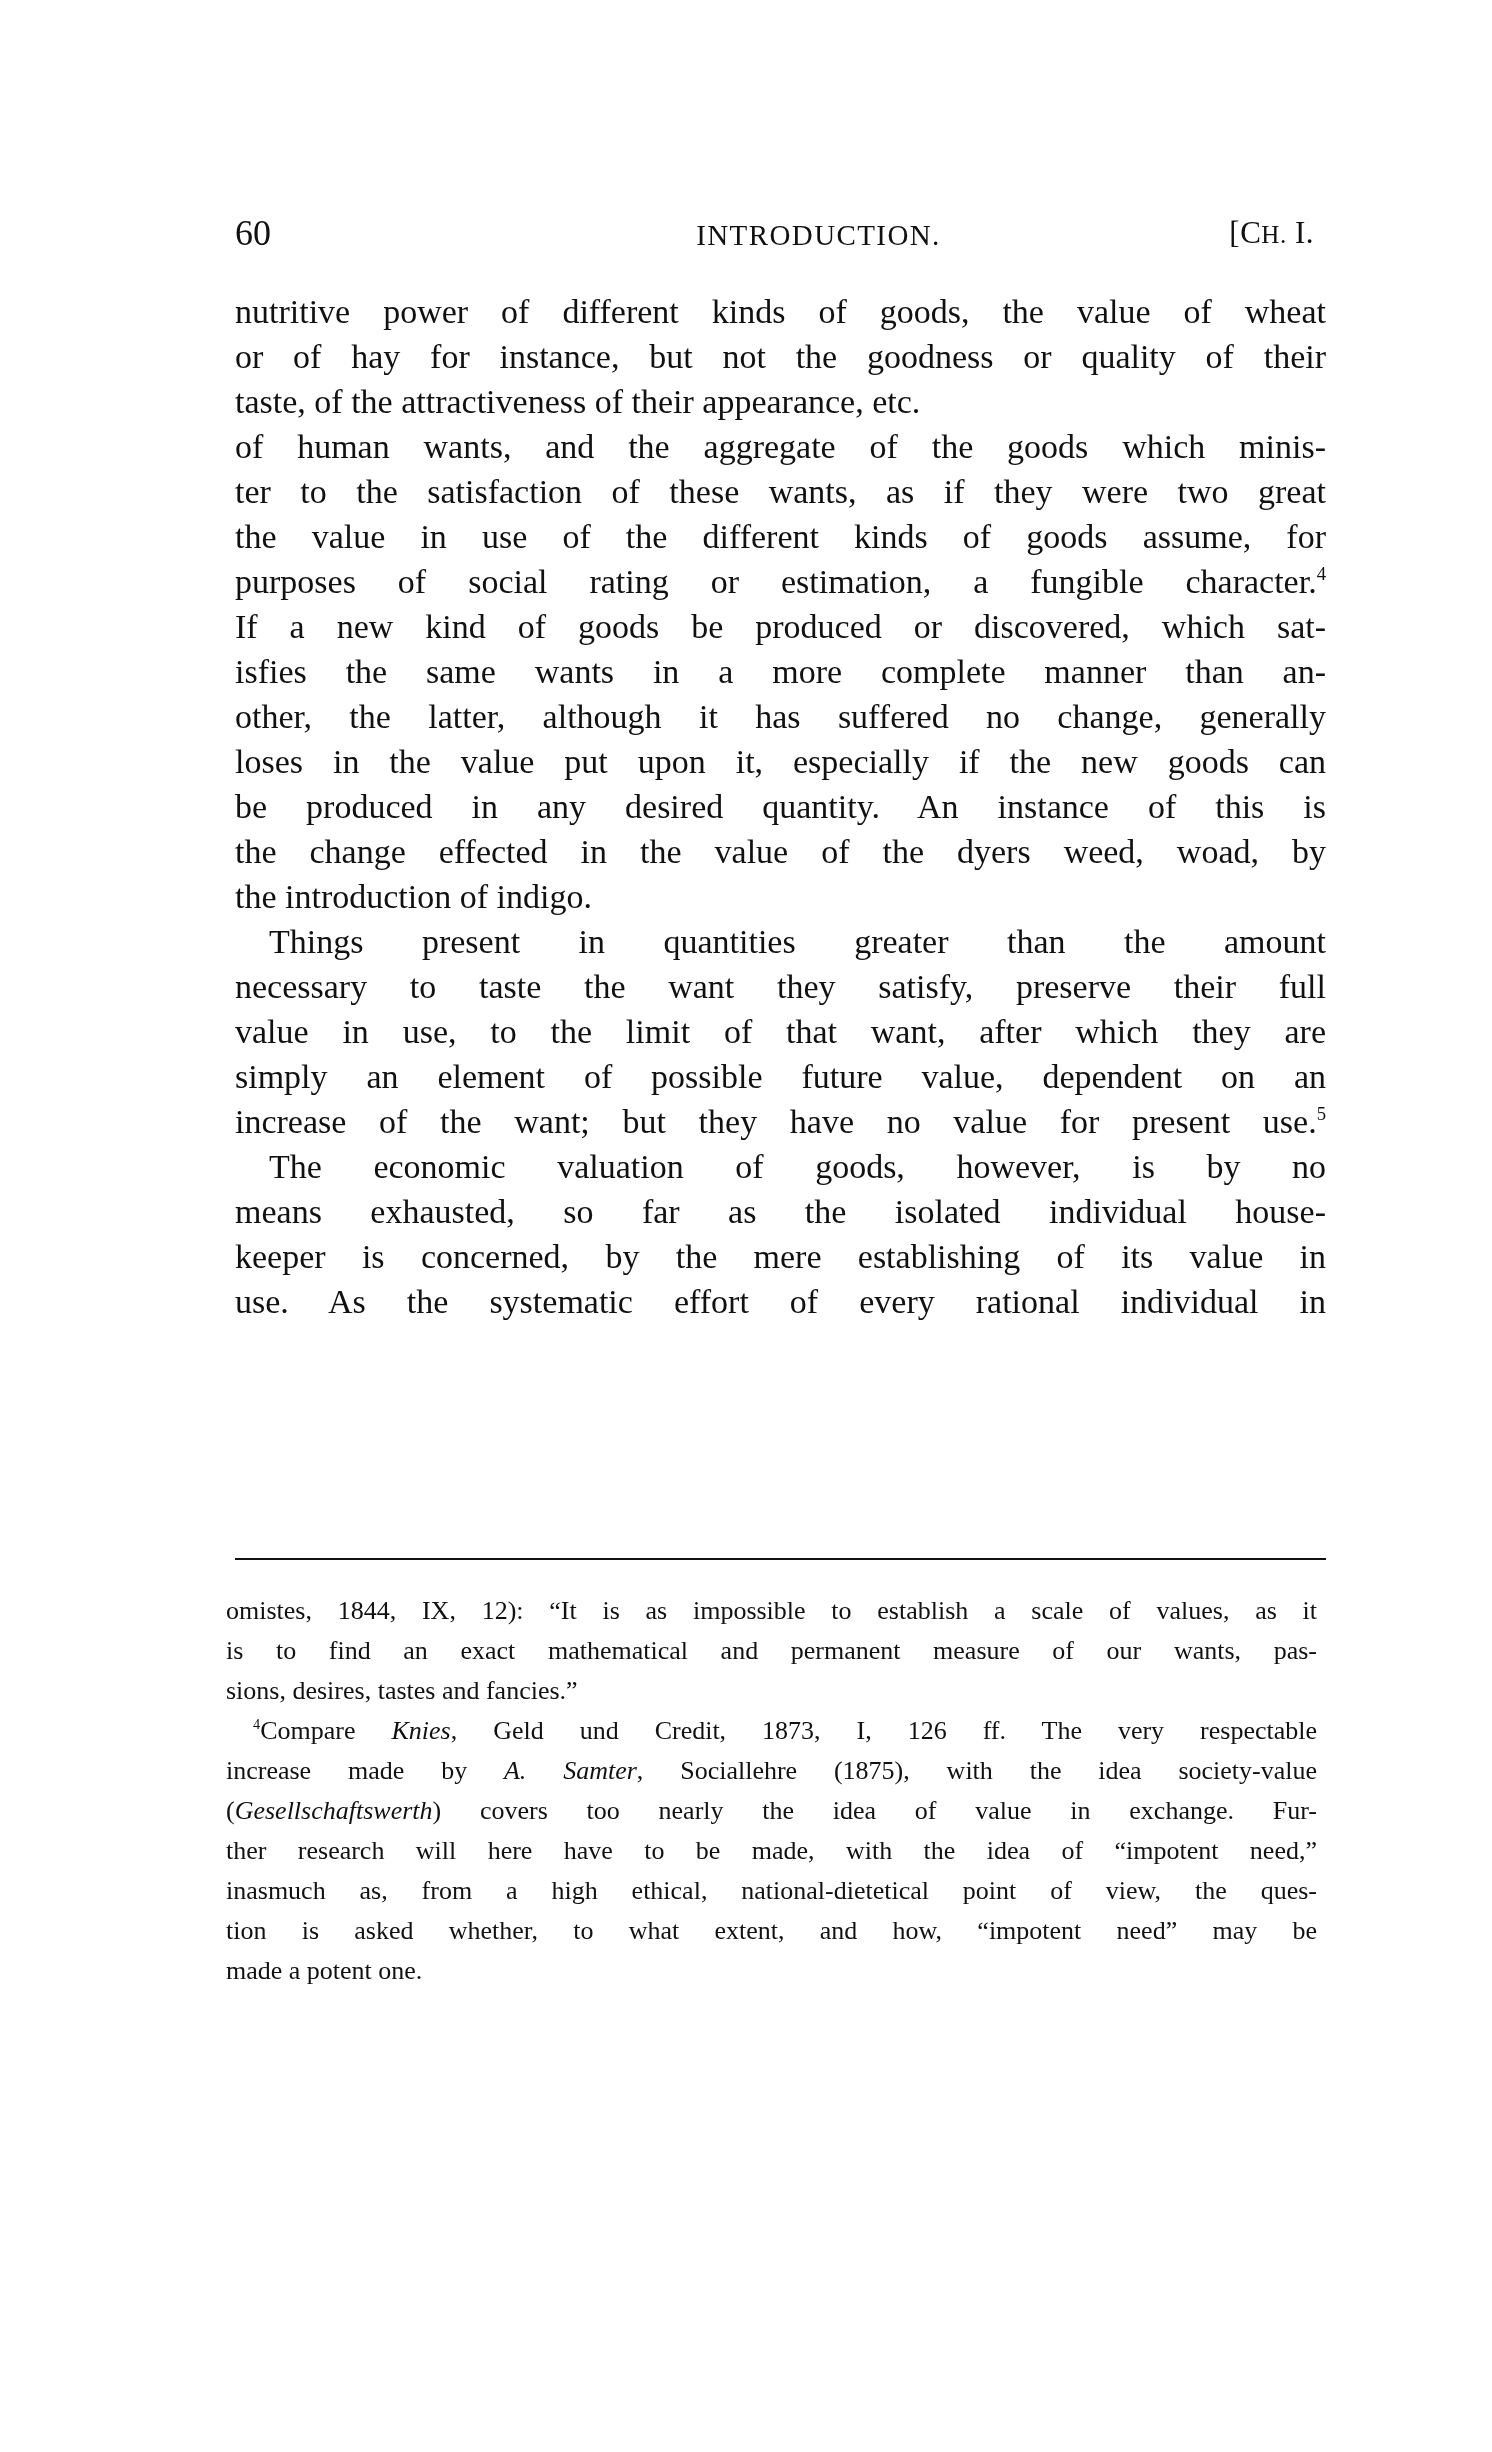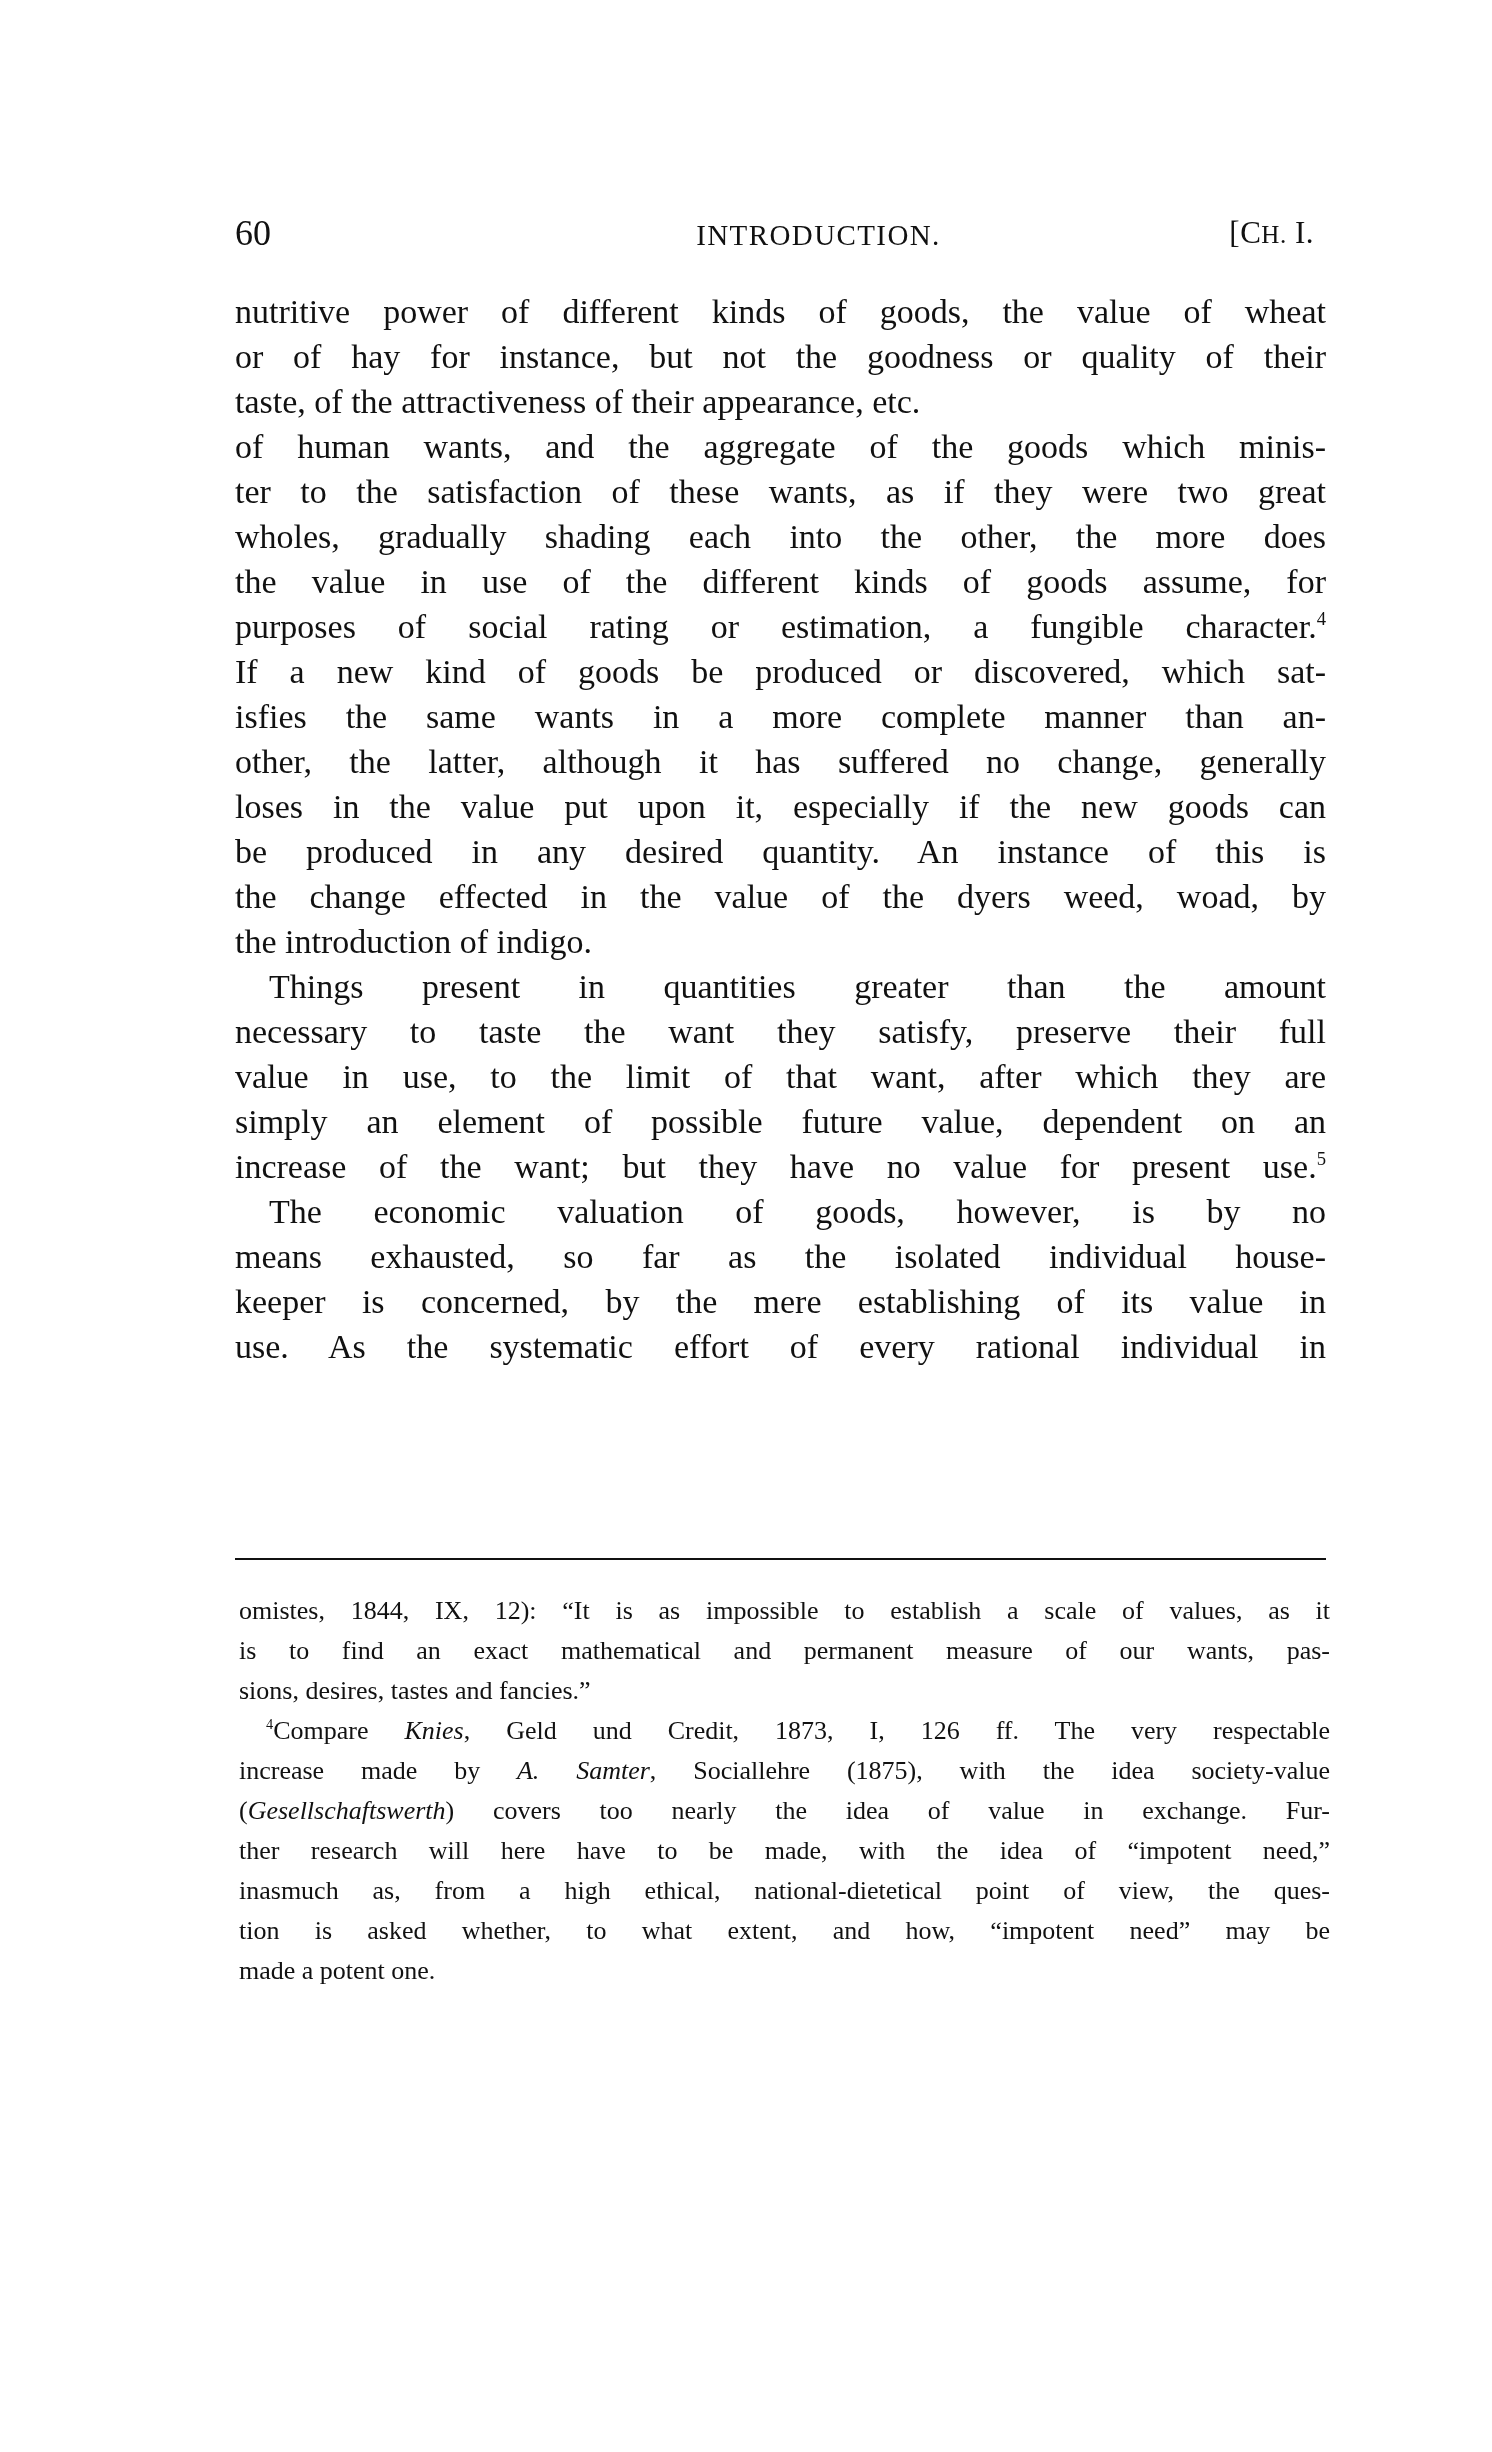--- a/index.html
+++ b/index.html
@@ -17,21 +17,21 @@
   .body-text { position: absolute; left: 235px; width: 1091px; top: 289px; }
   .line { position: relative; height: 45px; line-height: 45px; font-size: 34px;
           white-space: nowrap; text-align: justify; text-align-last: justify; }
   .line.last { text-align-last: left; }
   .line.indent { padding-left: 34px; }
   .line sup, .fline sup { font-size: 0.55em; vertical-align: 0.7em; line-height: 0; }
 
   .footnote-rule { position: absolute; left: 235px; width: 1091px; top: 1558px; height: 0;
                    border-top: 2.9px solid #111111; }
 
-  .footnotes { position: absolute; left: 239px; width: 1091px; top: 1591px; }
+  .footnotes { position: absolute; left: 226px; width: 1091px; top: 1591px; }
   .fline { position: relative; height: 40px; line-height: 40px; font-size: 26px;
            white-space: nowrap; text-align: justify; text-align-last: justify; }
   .fline.last { text-align-last: left; }
   .fline.indent { padding-left: 27px; }
   .it { font-style: italic; }
 </style>
 </head>
 <body>
 
 <div class="page">
@@ -41,21 +41,20 @@
     <span class="running-title">INTRODUCTION.</span>
     <span class="chapter-ref"><span>[C</span><span class="sc">H.</span><span> I.</span></span>
   </div>
 
   <div class="body-text">
     <div class="line">nutritive power of different kinds of goods, the value of wheat</div>
     <div class="line">or of hay for instance, but not the goodness or quality of their</div>
     <div class="line last">taste, of the attractiveness of their appearance, etc.</div>
     <div class="line">of human wants, and the aggregate of the goods which minis-</div>
     <div class="line">ter to the satisfaction of these wants, as if they were two great</div>
-    <div class="line">wholes, gradually shading each into the other, the more does</div>
     <div class="line">the value in use of the different kinds of goods assume, for</div>
     <div class="line"><span>purposes of social rating or estimation, a fungible character.</span><sup>4</sup></div>
     <div class="line">If a new kind of goods be produced or discovered, which sat-</div>
     <div class="line">isfies the same wants in a more complete manner than an-</div>
     <div class="line">other, the latter, although it has suffered no change, generally</div>
     <div class="line">loses in the value put upon it, especially if the new goods can</div>
     <div class="line">be produced in any desired quantity.  An instance of this is</div>
     <div class="line">the change effected in the value of the dyers weed, woad, by</div>
     <div class="line last">the introduction of indigo.</div>
     <div class="line indent">Things present in quantities greater than the amount</div>

